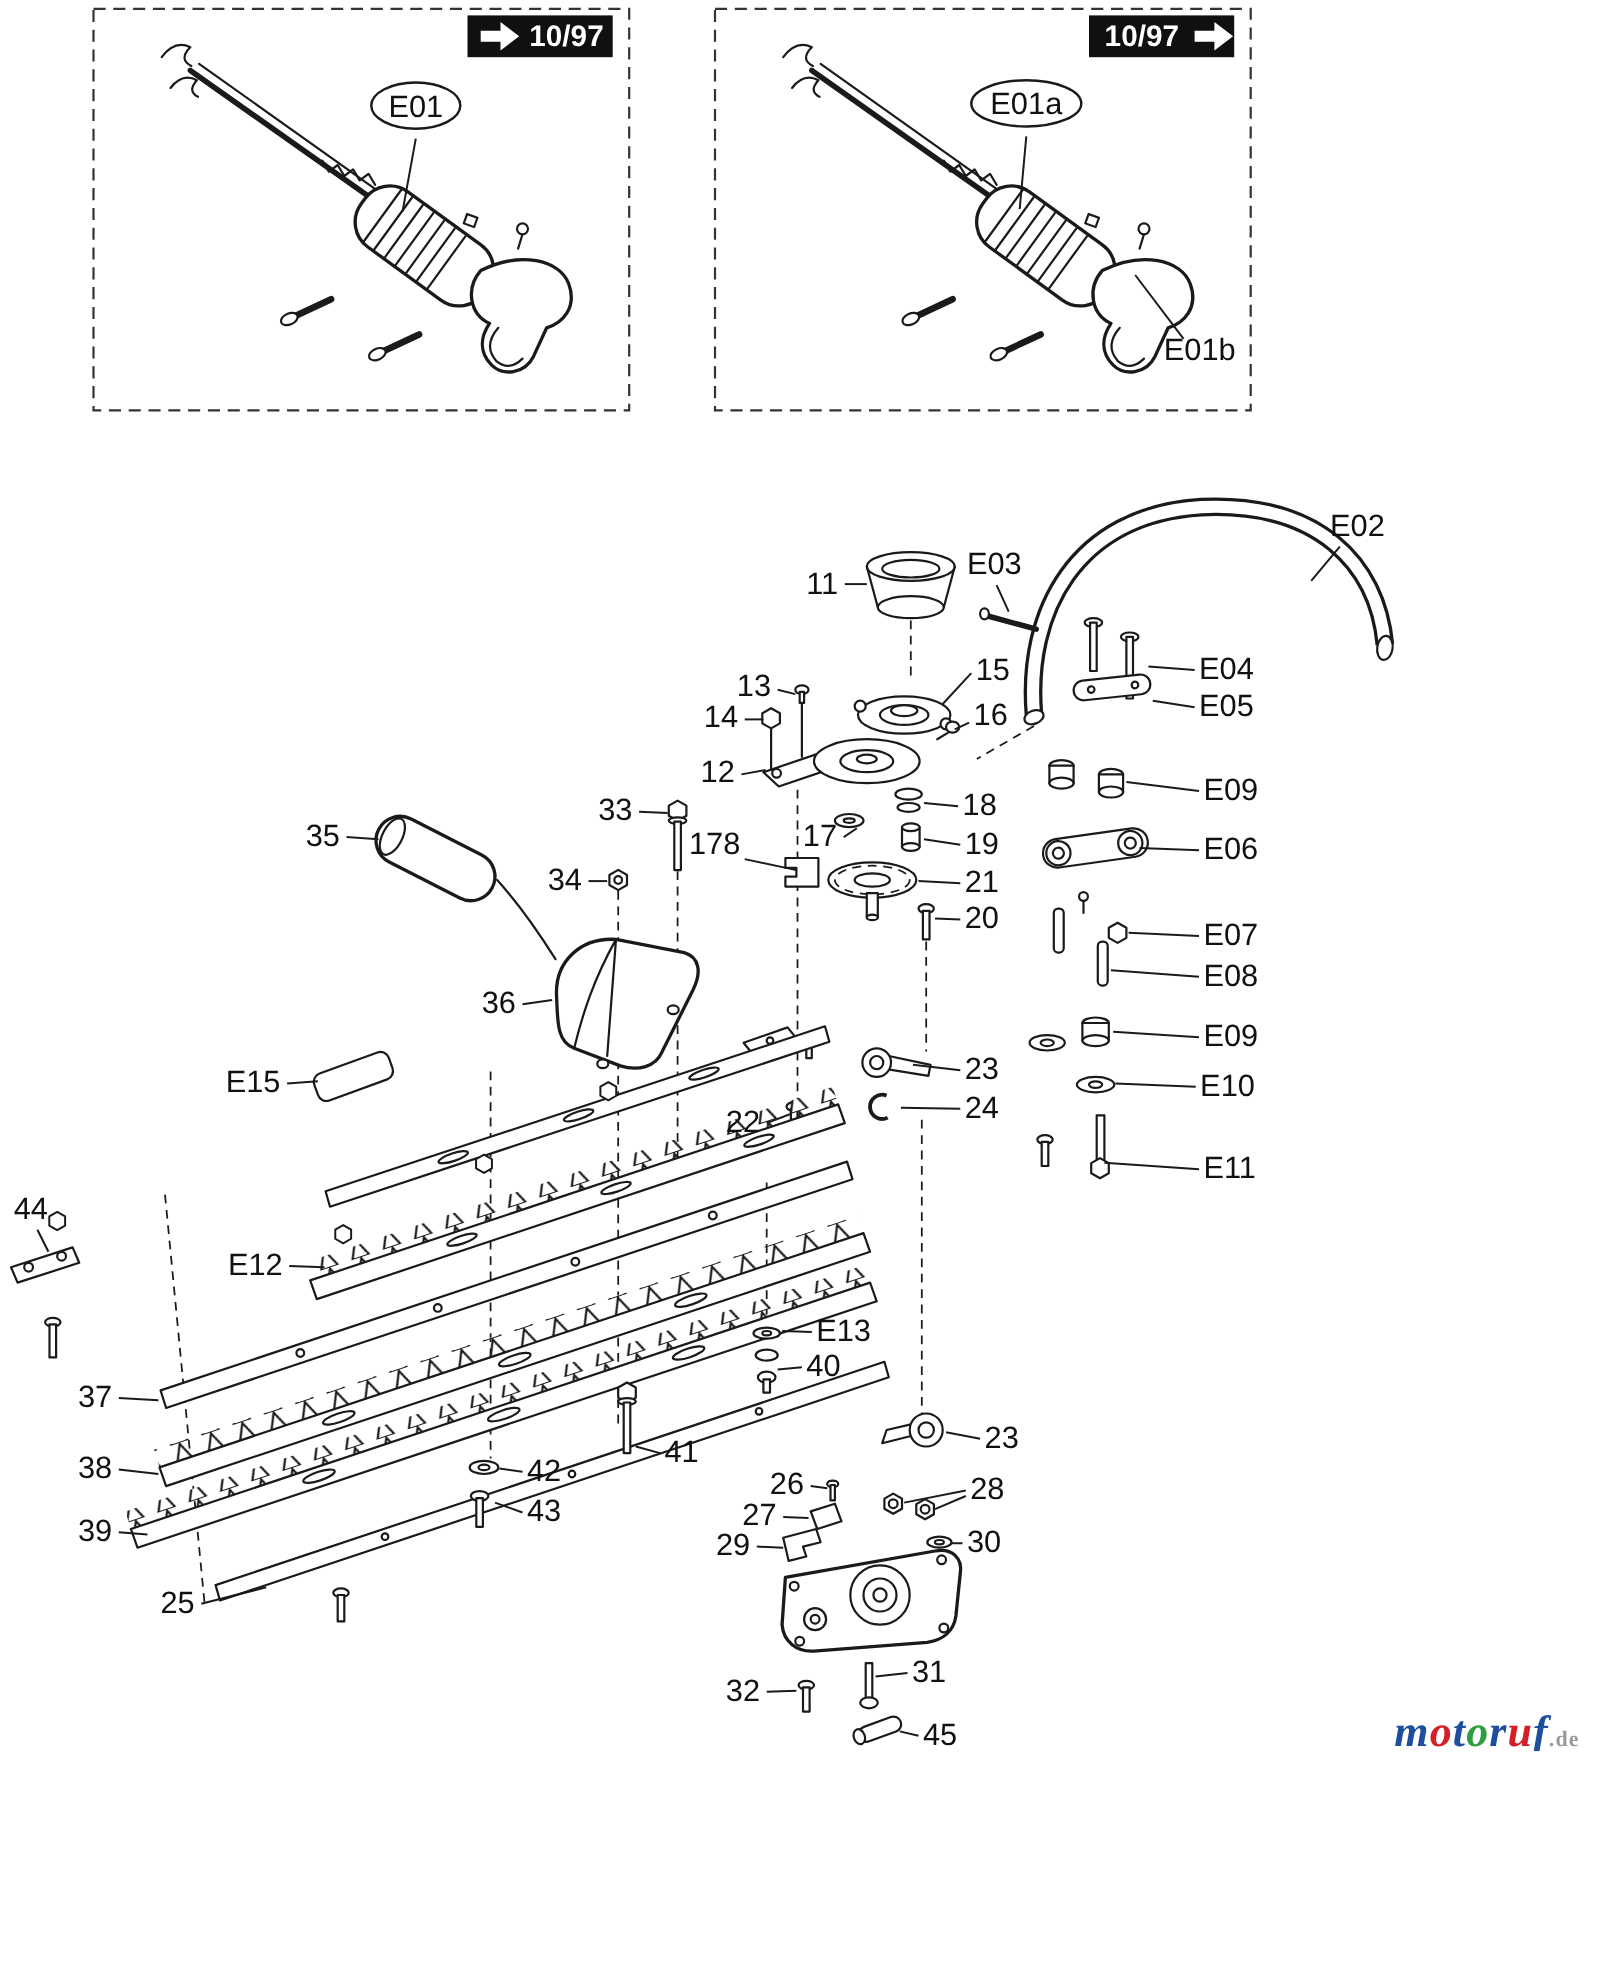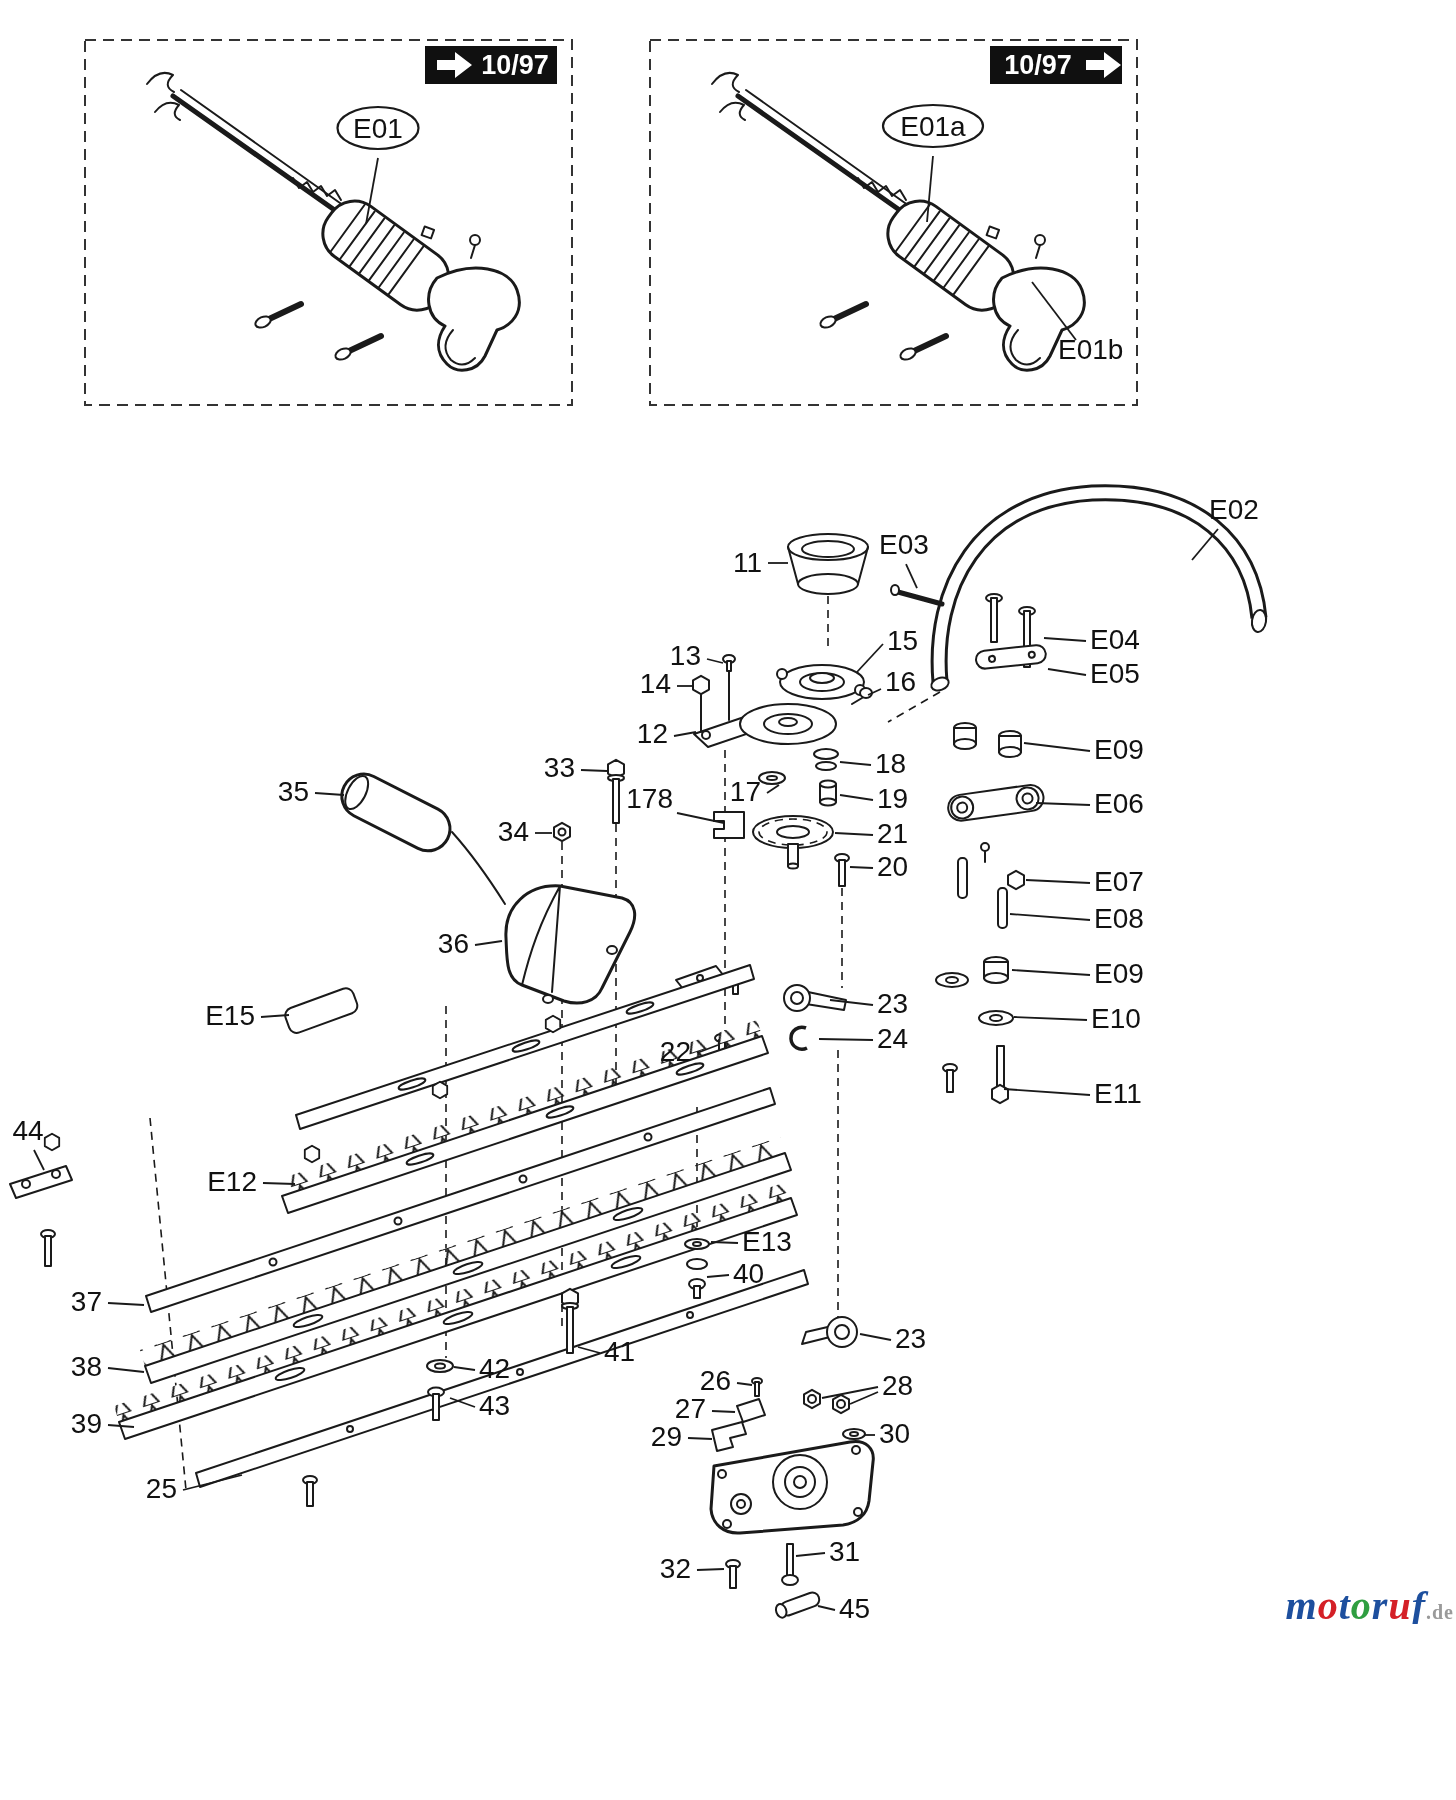--- a/index.html
+++ b/index.html
@@ -1,30 +1,30 @@
 <!DOCTYPE html>
 <html><head>
 <meta charset="utf-8">
 <style>
   html,body{margin:0;padding:0;background:#ffffff;}
   .canvas{position:relative;width:1456px;height:1592px;background:#fff;
-          font-family:"Liberation Sans",sans-serif;overflow:hidden;margin-top:32px;}
+          font-family:"Liberation Sans",sans-serif;overflow:hidden;}
   svg{position:absolute;left:0;top:0;}
   .ln{stroke:#1a1a1a;stroke-width:2;fill:none;stroke-linecap:round;stroke-linejoin:round;}
   .part{fill:#ffffff;stroke:#1a1a1a;stroke-width:2;stroke-linejoin:round;}
   .thick{stroke-width:3;}
   .dash{stroke:#1a1a1a;stroke-width:1.6;fill:none;stroke-dasharray:8 6;}
   .inset-box{fill:none;stroke:#333333;stroke-width:2;stroke-dasharray:11 7;}
   .badge-rect{fill:#101010;}
   .badge-arrow{fill:#ffffff;}
   .badge-text{font:bold 27px "Liberation Sans",sans-serif;fill:#ffffff;}
   .leader{stroke:#1a1a1a;stroke-width:1.8;}
   .part-label{font:28px "Liberation Sans",sans-serif;fill:#111111;}
   .label-bubble{fill:#ffffff;stroke:#1a1a1a;stroke-width:2.2;}
-  .logo{position:absolute;right:2px;top:1550px;font:italic 700 40px "Liberation Serif",serif;
+  .logo{position:absolute;right:20px;top:1550px;font:italic 700 40px "Liberation Serif",serif;
         letter-spacing:1px;white-space:nowrap;}
   .logo .logo-suffix{font-size:20px;font-style:normal;font-weight:700;}
 </style>
 </head>
 <body>
 
 <div class="canvas">
 <svg width="1456" height="1800" viewBox="0 0 1456 1800">
   <defs>
     <pattern id="teeth" width="30" height="18" patternUnits="userSpaceOnUse" patternTransform="rotate(-18.43)">

